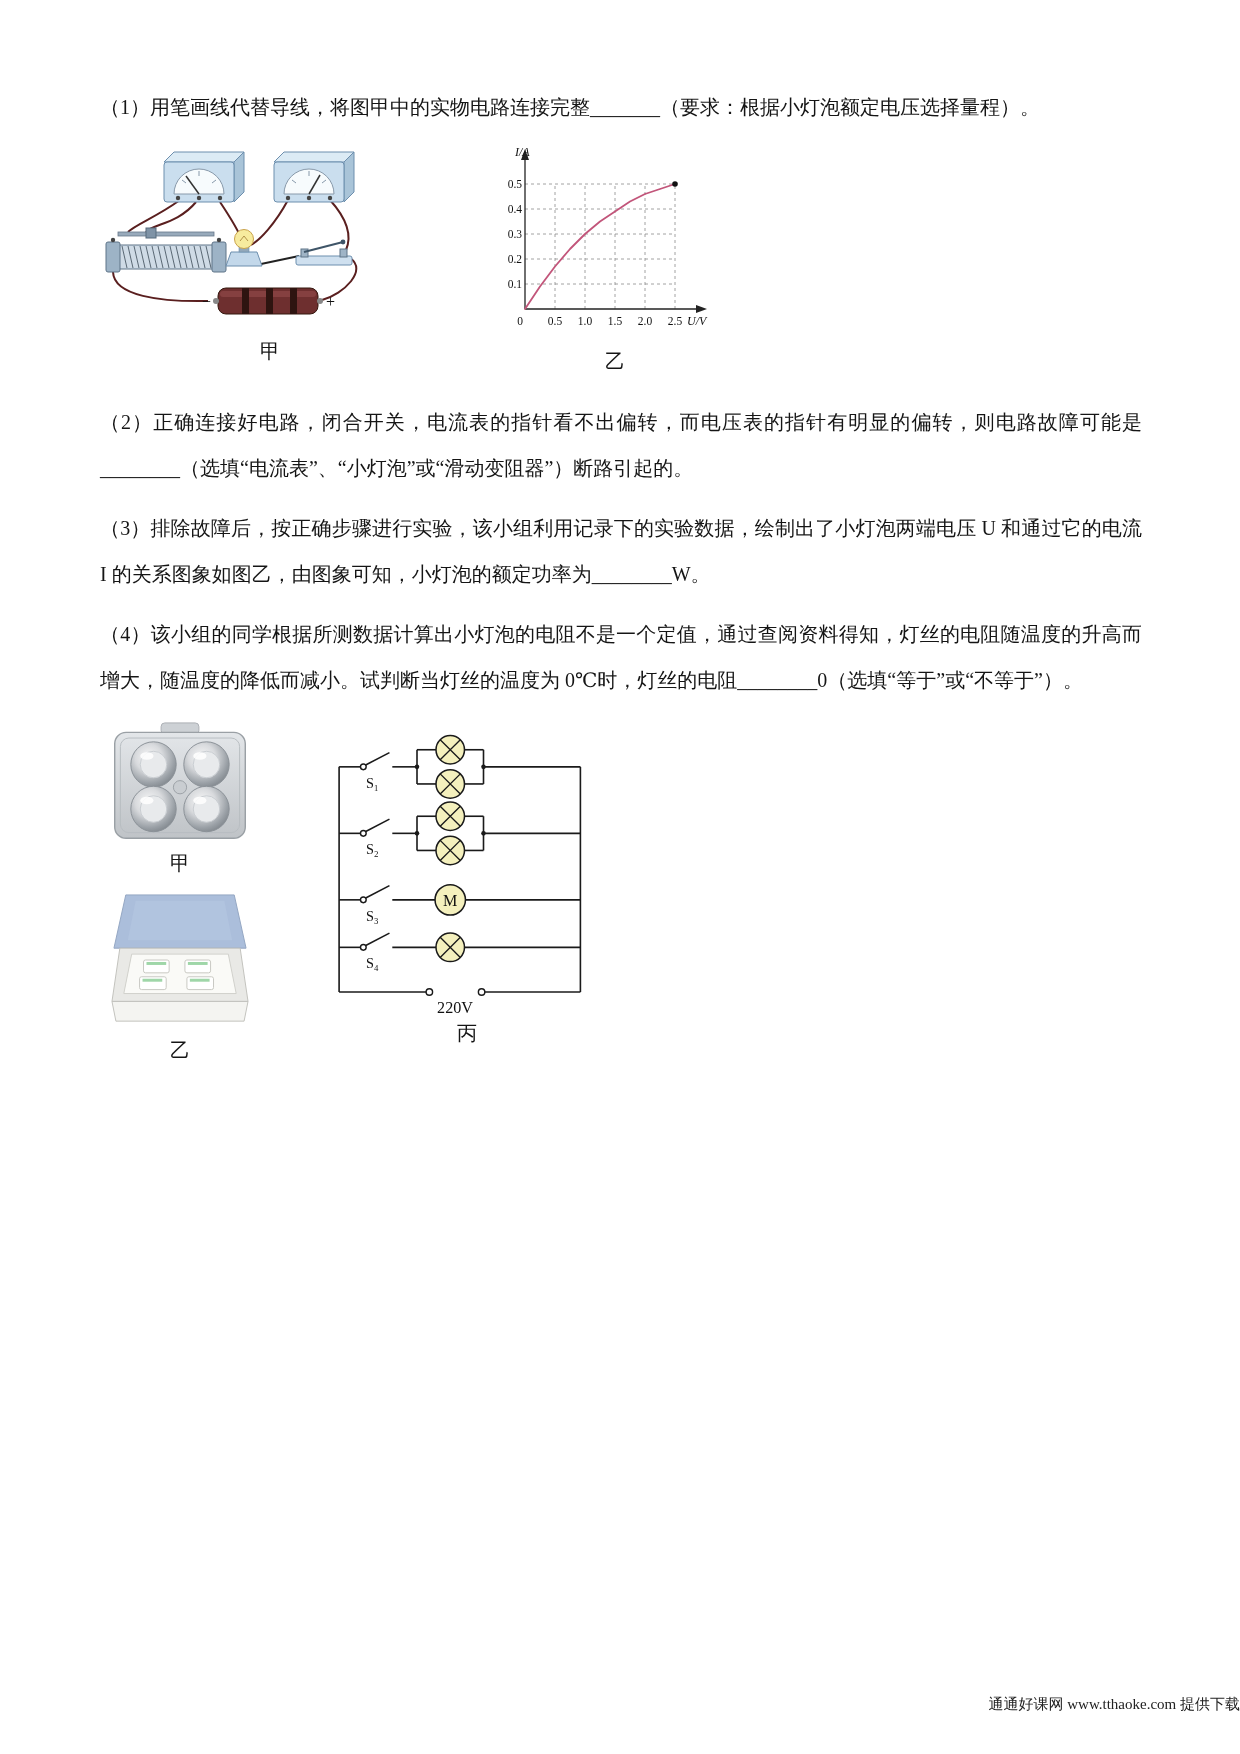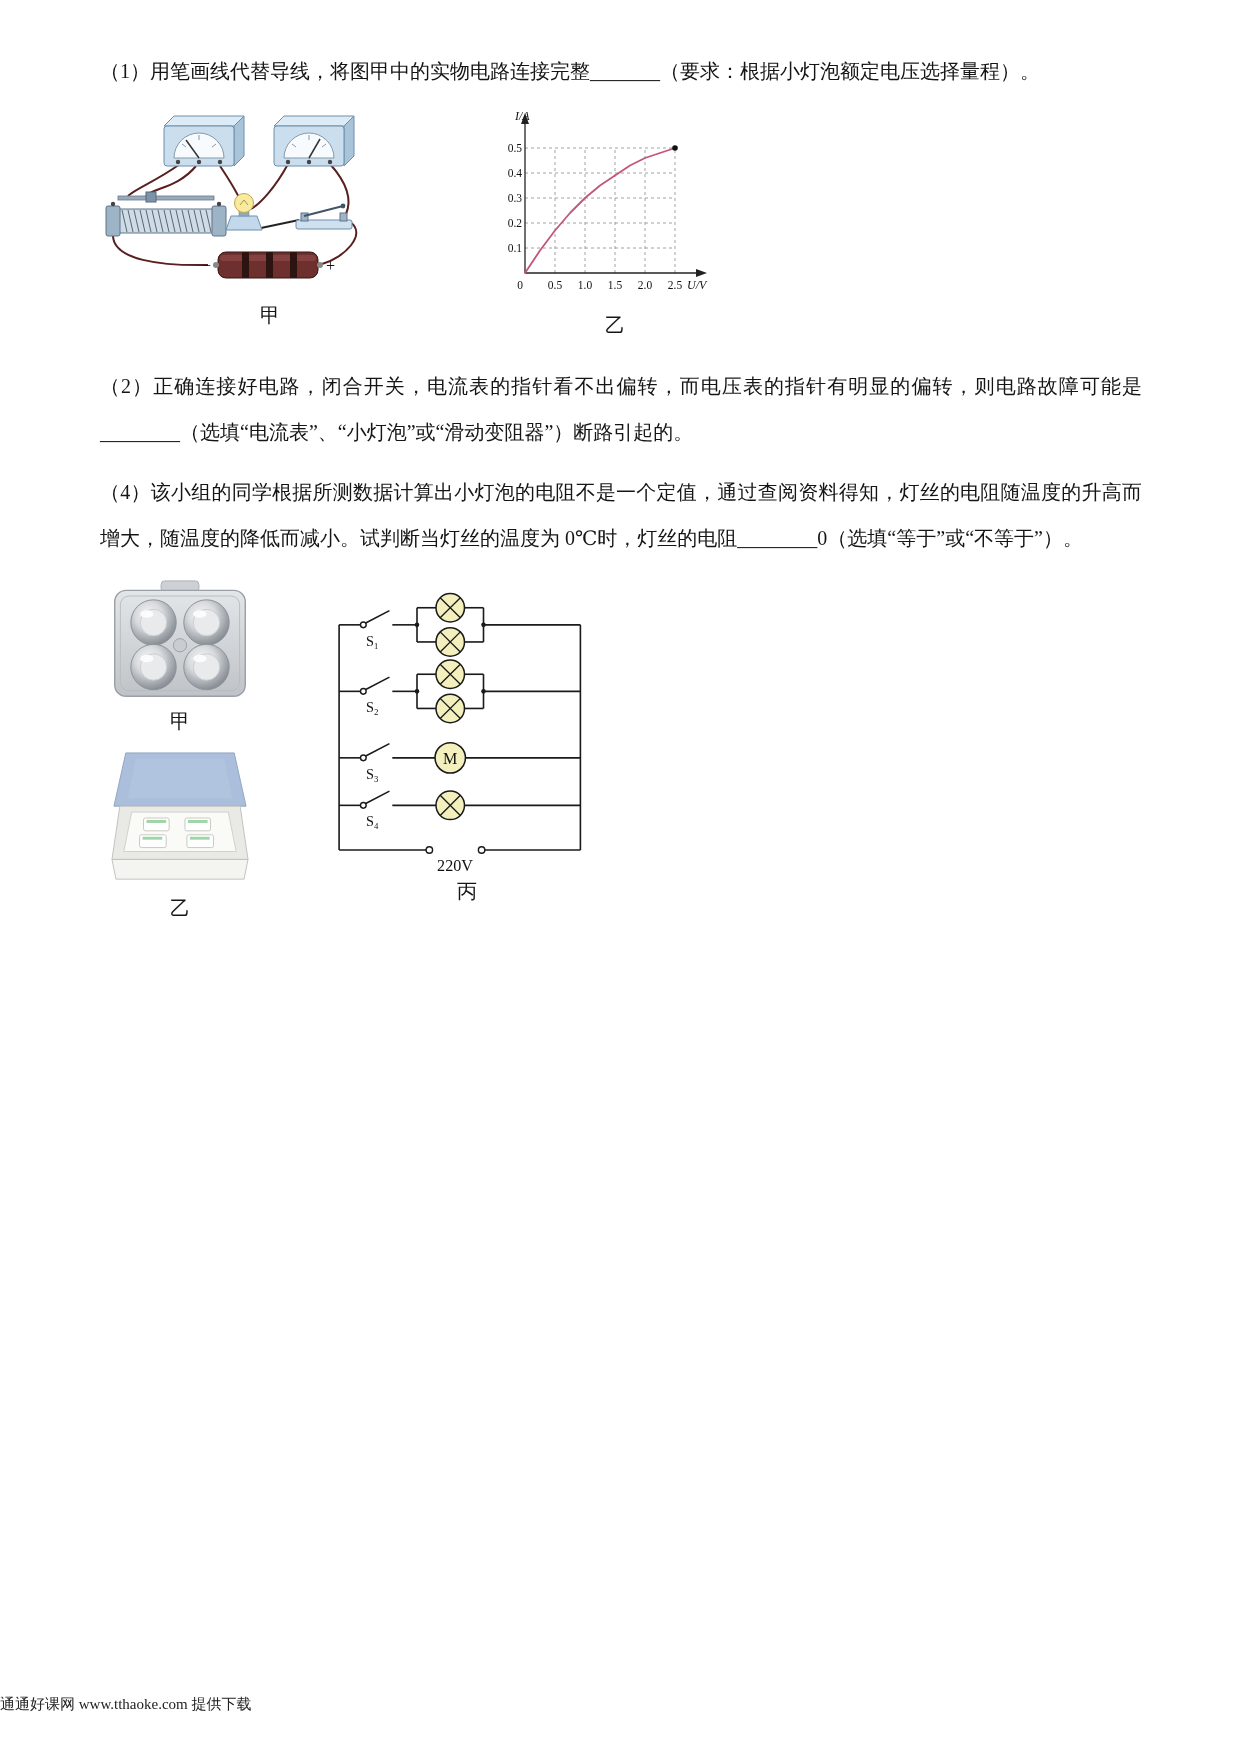--- a/index.html
+++ b/index.html
@@ -1,31 +1,31 @@
 <!DOCTYPE html>
 <html><head>
 <meta charset="utf-8">
 <style>
   html,body{margin:0;padding:0;background:#ffffff;}
   body{
     width:1240px;height:1754px;position:relative;
     font-family:"Liberation Serif","DejaVu Serif",serif;
     color:#151515;
   }
-  .page{padding:48px 98px 0 100px;}
+  .page{padding:84px 98px 0 100px;}
   .para{font-size:20px;line-height:2.3;text-align:justify;margin:0 0 14px 0;}
   .fig1{display:flex;align-items:flex-start;margin:4px 0 24px 0;}
   .fig1-left{width:340px;}
   .fig1-right{width:240px;margin-left:55px;}
   .fig-label{text-align:center;font-size:20px;margin-top:4px;}
   .fig2{display:flex;margin-top:18px;}
   .fig2-left{width:160px;display:flex;flex-direction:column;align-items:center;}
   .fig2-right{margin-left:62px;width:290px;}
   .fig2-left .fig-label{margin:6px 0 14px 0;}
-  .footer{position:absolute;bottom:40px;left:0;width:100%;text-align:left;font-size:15px;color:#222;}
+  .footer{position:absolute;bottom:40px;left:0;width:100%;text-align:right;font-size:15px;color:#222;}
   svg{display:block;}
   svg text{fill:#111;}
   .axis-label{font-style:italic;font-size:12px;}
   .tick{font-size:11.5px;}
   .sw-label{font-size:15px;}
   .circ-label{font-size:17px;}
 </style>
 </head>
 <body>
 
@@ -156,20 +156,21 @@
           <text x="27" y="94" class="tick">0.3</text>
           <text x="27" y="69" class="tick">0.4</text>
           <text x="27" y="44" class="tick">0.5</text>
         </g>
       </svg>
       <div class="fig-label">乙</div>
     </div>
   </div>
 
   <p class="para">（2）正确连接好电路，闭合开关，电流表的指针看不出偏转，而电压表的指针有明显的偏转，则电路故障可能是________（选填“电流表”、“小灯泡”或“滑动变阻器”）断路引起的。</p>
+  <p class="para">（3）排除故障后，按正确步骤进行实验，该小组利用记录下的实验数据，绘制出了小灯泡两端电压 U 和通过它的电流 I 的关系图象如图乙，由图象可知，小灯泡的额定功率为________W。</p>
   <p class="para">（4）该小组的同学根据所测数据计算出小灯泡的电阻不是一个定值，通过查阅资料得知，灯丝的电阻随温度的升高而增大，随温度的降低而减小。试判断当灯丝的温度为 0℃时，灯丝的电阻________0（选填“等于”或“不等于”）。</p>
 
 
   <div class="fig2">
 
     <div class="fig2-left">
 
       <svg width="142" height="123" viewBox="0 0 150 130">
         <defs>
           <radialGradient id="lampG" cx="40%" cy="35%" r="75%">

